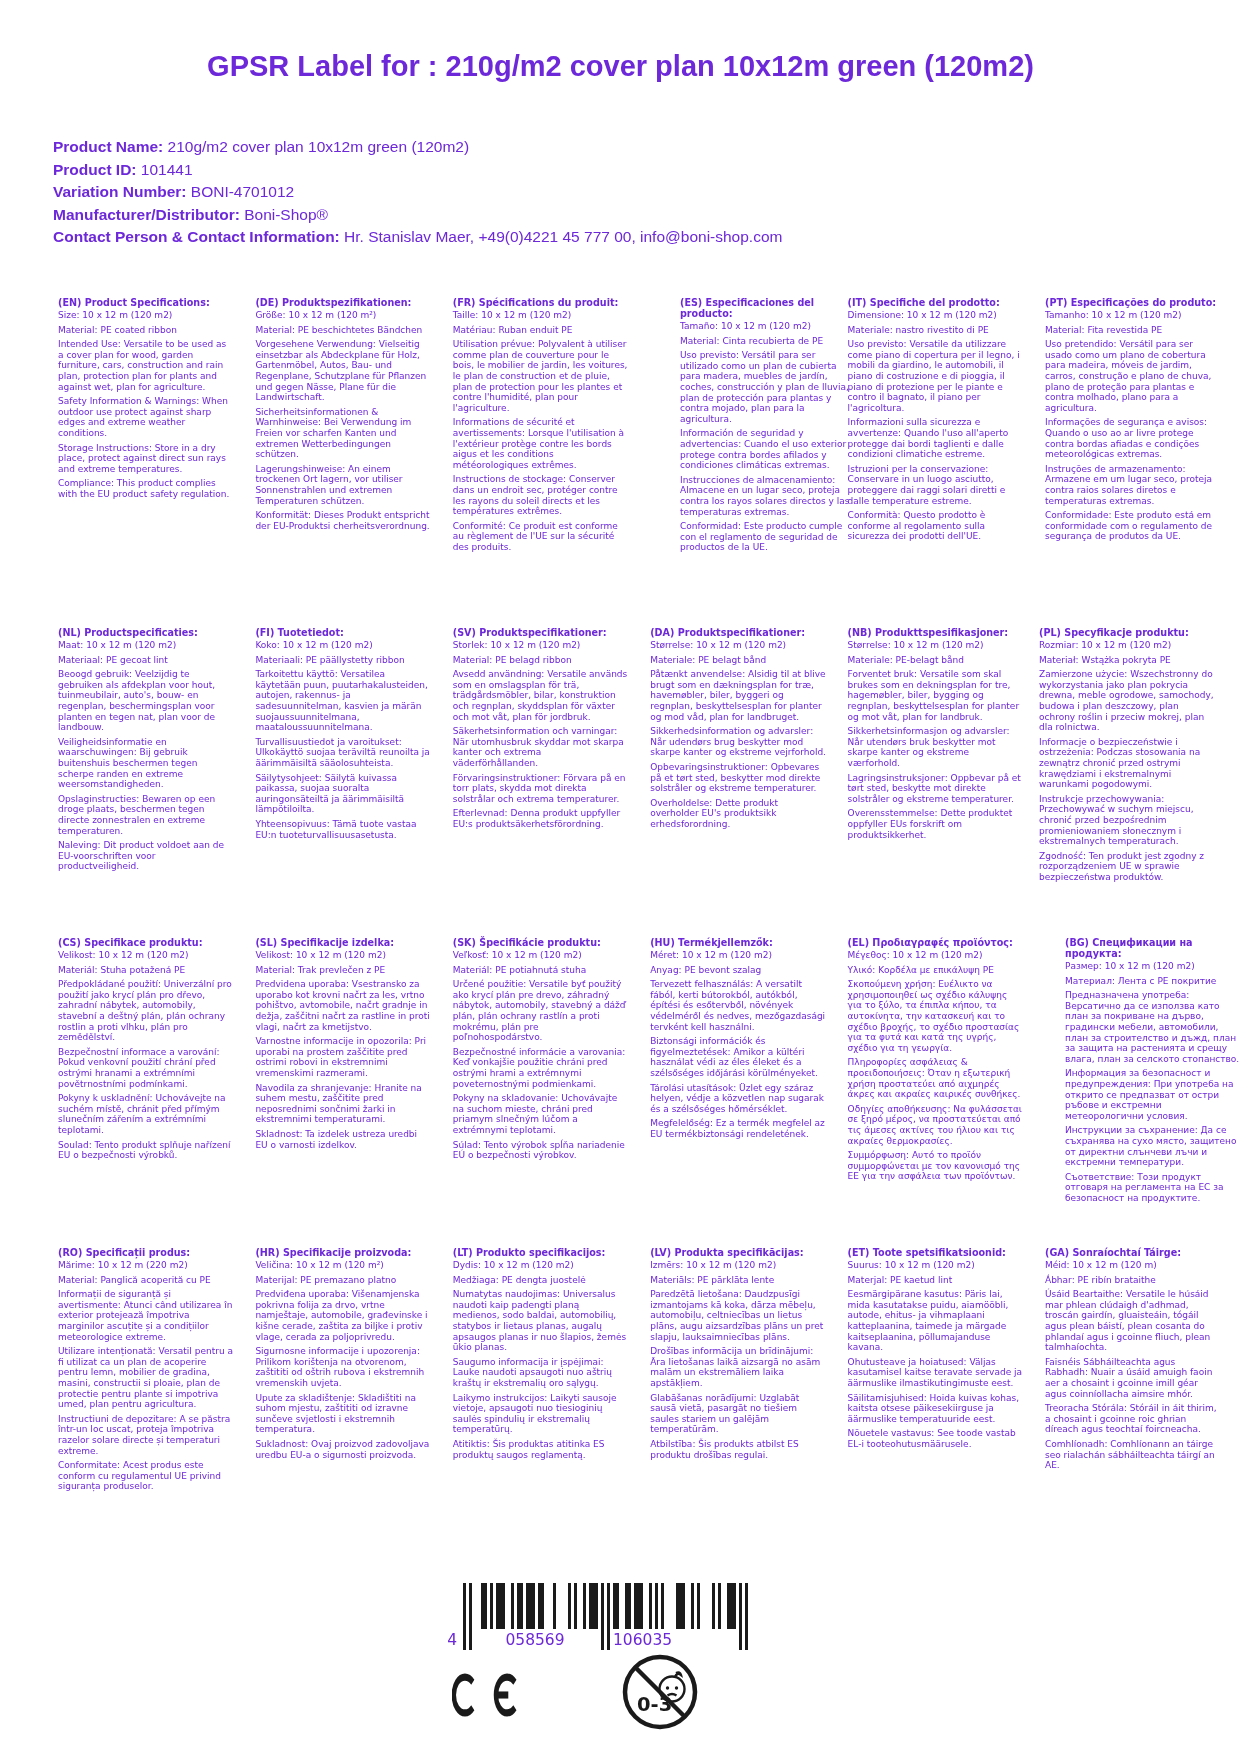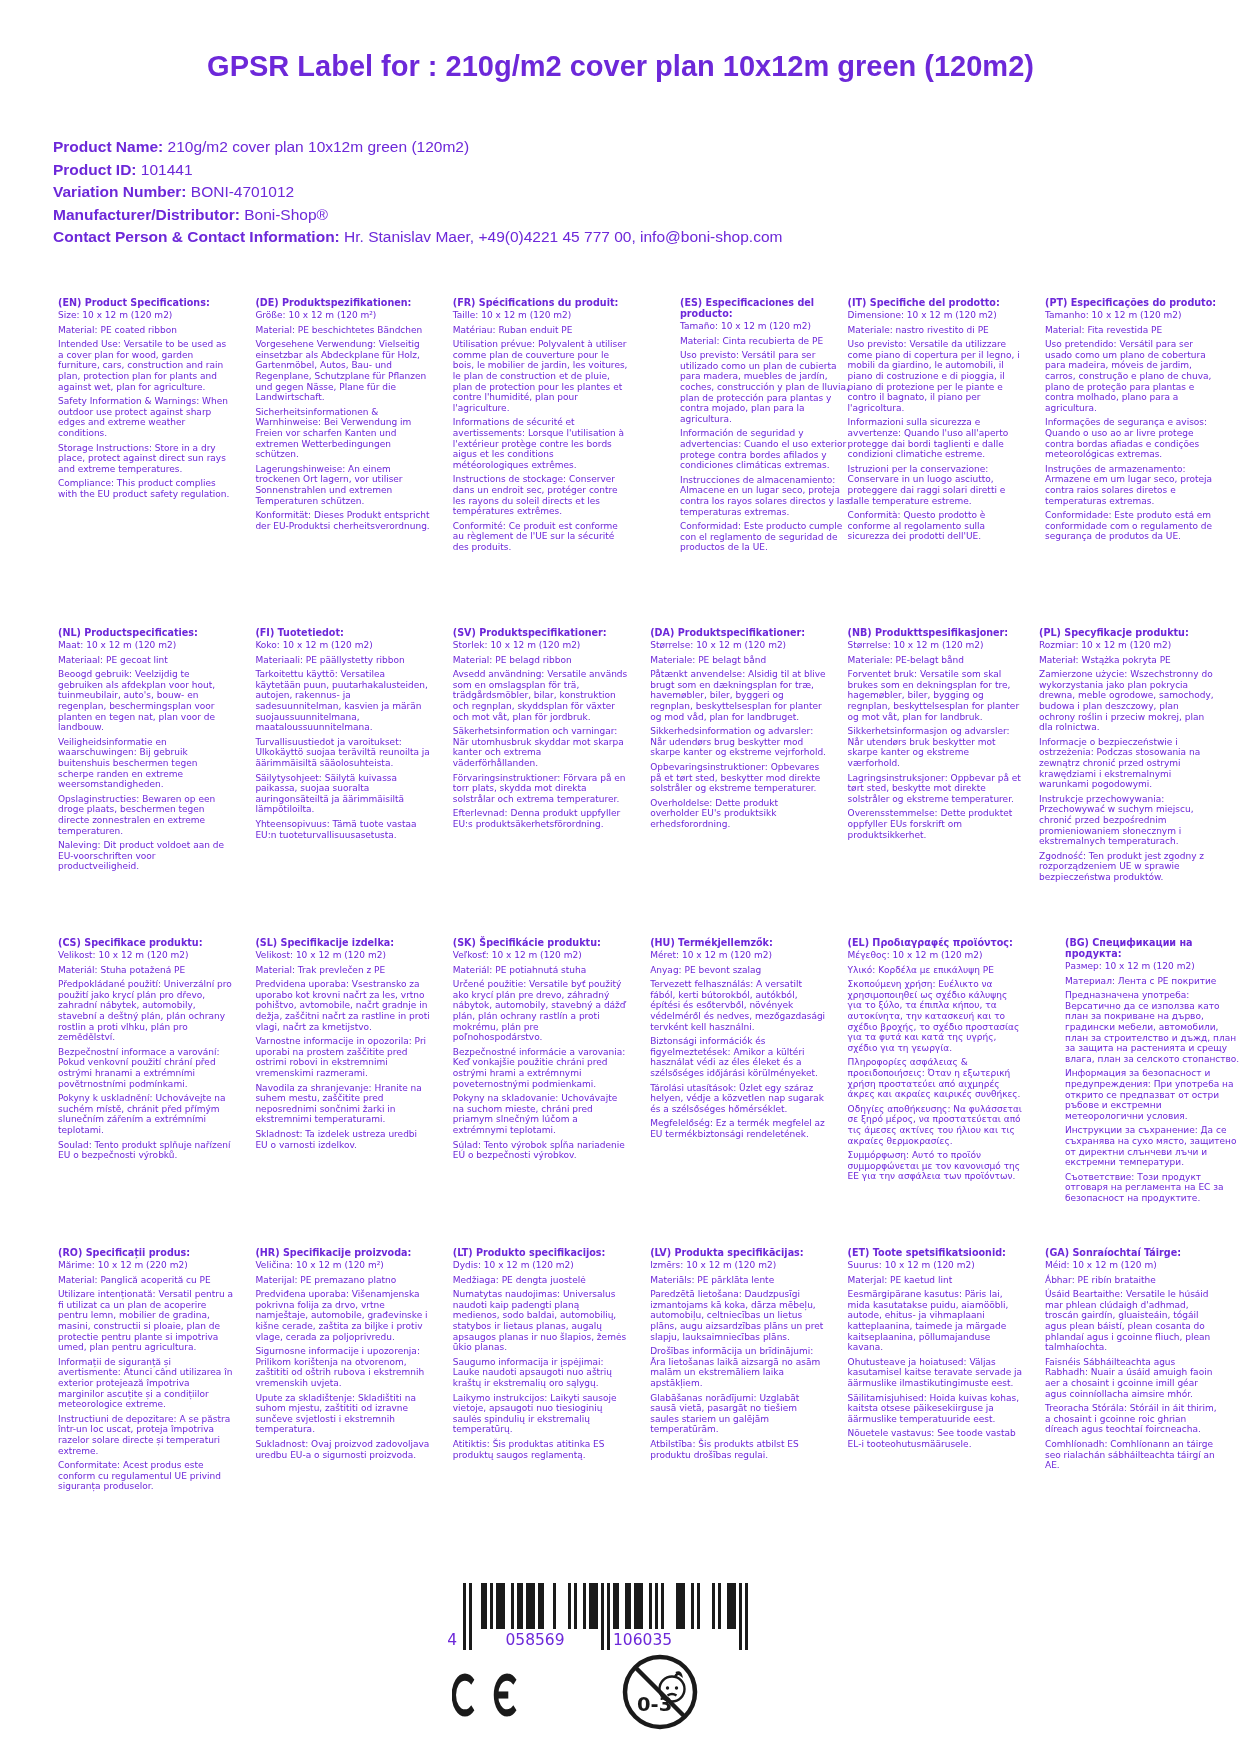--- a/index.html
+++ b/index.html
@@ -231,22 +231,22 @@
         <div class="lang-para">Материал: Лента с PE покритие</div>
         <div class="lang-para">Предназначена употреба: Версатично да се използва като план за покриване на дърво, градински мебели, автомобили, план за строителство и дъжд, план за защита на растенията и срещу влага, план за селското стопанство.</div>
         <div class="lang-para">Информация за безопасност и предупреждения: При употреба на открито се предпазват от остри ръбове и екстремни метеорологични условия.</div>
         <div class="lang-para">Инструкции за съхранение: Да се съхранява на сухо място, защитено от директни слънчеви лъчи и екстремни температури.</div>
         <div class="lang-para">Съответствие: Този продукт отговаря на регламента на ЕС за безопасност на продуктите.</div>
       </div>
       <div class="lang-block" style="left: 58px; top: 1247px;">
     <div class="lang-heading">(RO) Specificații produs:</div>
   <div class="lang-para">Mărime: 10 x 12 m (220 m2)</div>
         <div class="lang-para">Material: Panglică acoperită cu PE</div>
+        <div class="lang-para">Informații de siguranță și avertismente: Atunci când utilizarea în exterior protejează împotriva marginilor ascuțite și a condițiilor meteorologice extreme.</div>
         <div class="lang-para">Utilizare intenționată: Versatil pentru a fi utilizat ca un plan de acoperire pentru lemn, mobilier de gradina, masini, constructii si ploaie, plan de protectie pentru plante si impotriva umed, plan pentru agricultura.</div>
-        <div class="lang-para">Informații de siguranță și avertismente: Atunci când utilizarea în exterior protejează împotriva marginilor ascuțite și a condițiilor meteorologice extreme.</div>
         <div class="lang-para">Instructiuni de depozitare: A se păstra într-un loc uscat, proteja împotriva razelor solare directe și temperaturi extreme.</div>
         <div class="lang-para">Conformitate: Acest produs este conform cu regulamentul UE privind siguranța produselor.</div>
       </div>
       <div class="lang-block" style="left: 255.4px; top: 1247px;">
     <div class="lang-heading">(HR) Specifikacije proizvoda:</div>
   <div class="lang-para">Veličina: 10 x 12 m (120 m²)</div>
         <div class="lang-para">Materijal: PE premazano platno</div>
         <div class="lang-para">Predviđena uporaba: Višenamjenska pokrivna folija za drvo, vrtne namještaje, automobile, građevinske i kišne cerade, zaštita za biljke i protiv vlage, cerada za poljoprivredu.</div>
         <div class="lang-para">Sigurnosne informacije i upozorenja: Prilikom korištenja na otvorenom, zaštititi od oštrih rubova i ekstremnih vremenskih uvjeta.</div>
         <div class="lang-para">Upute za skladištenje: Skladištiti na suhom mjestu, zaštititi od izravne sunčeve svjetlosti i ekstremnih temperatura.</div>

